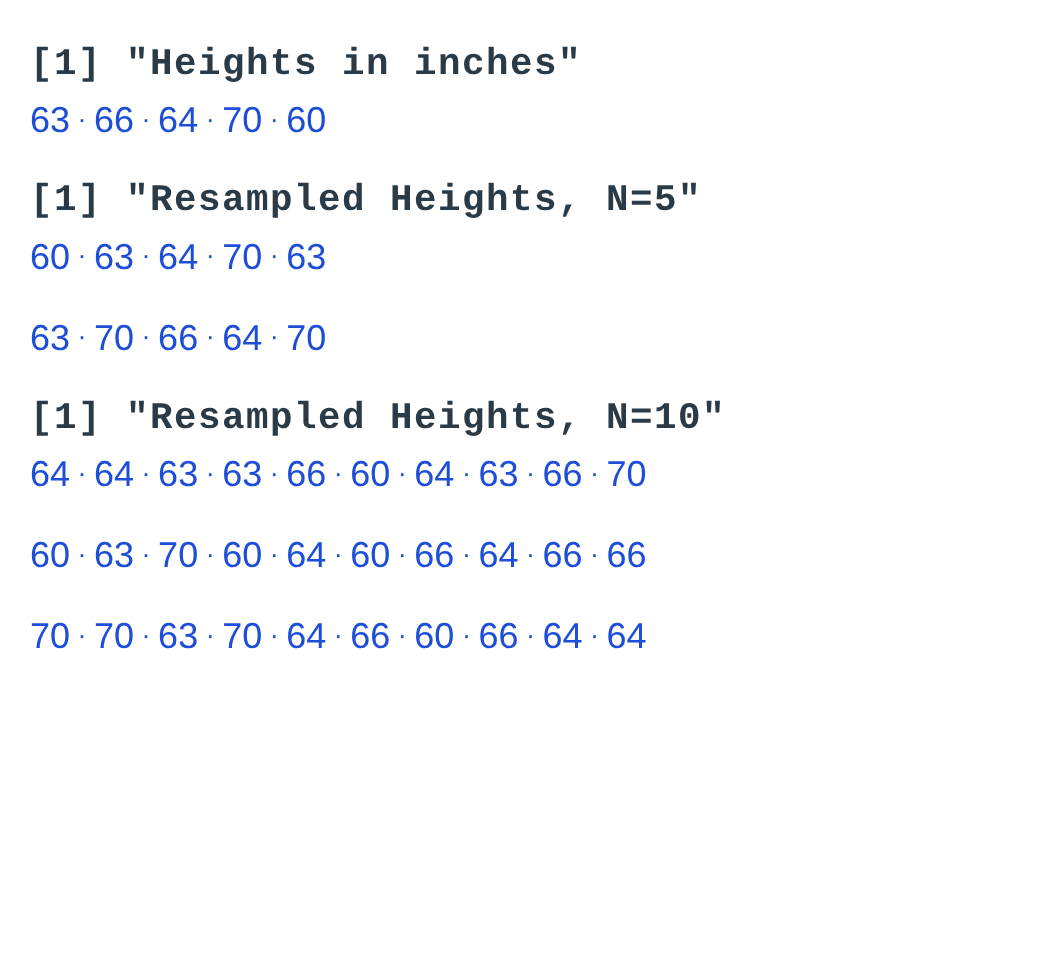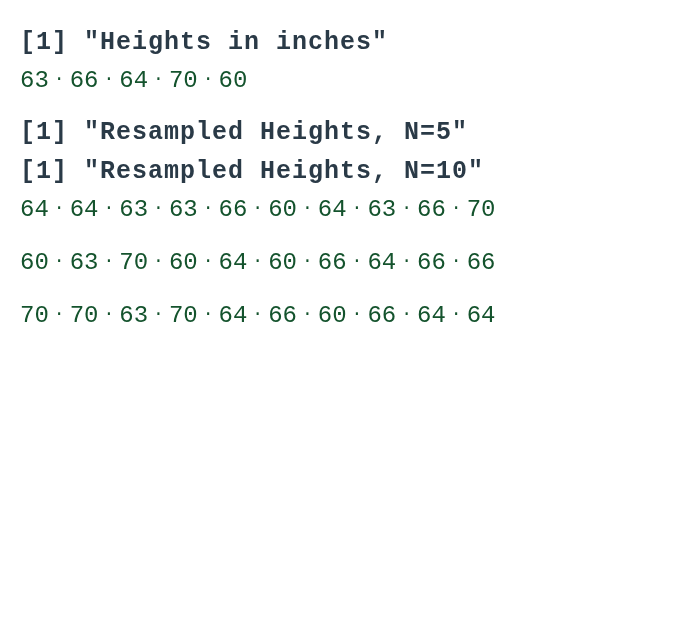--- a/index.html
+++ b/index.html
@@ -16,24 +16,24 @@
       color: #2a3a47;
     }
     .header-line {
       font-family: "Courier New", Courier, monospace;
       font-size: 25px;
       font-weight: 600;
       letter-spacing: 1px;
       margin-bottom: 10px;
     }
     .data-row {
-      font-family: Liberation Mono, monospace;
+      font-family: Liberation Sans, sans-serif;
       font-size: 24px;
       font-weight: 400;
-      color: #14532d;
+      color: #1d4ed8;
       margin-bottom: 28px;
     }
     .data-row span.num {
       display: inline;
     }
     .data-row span.sep {
       display: inline-block;
       margin: 0 5px;
       font-size: 18px;
       vertical-align: middle;
@@ -56,20 +56,22 @@
 <div class="section">
   <div class="header-line">[1] "Heights in inches"</div>
   <div class="multi-rows">
       <div class="data-row"><span class="num">63</span><span class="sep">·</span><span class="num">66</span><span class="sep">·</span><span class="num">64</span><span class="sep">·</span><span class="num">70</span><span class="sep">·</span><span class="num">60</span></div>
     </div>
 </div>
 
 <div class="section">
   <div class="header-line">[1] "Resampled Heights, N=5"</div>
   <div class="multi-rows">
+      <div class="data-row"><span class="num">60</span><span class="sep">·</span><span class="num">63</span><span class="sep">·</span><span class="num">64</span><span class="sep">·</span><span class="num">70</span><span class="sep">·</span><span class="num">63</span></div>
+      <div class="data-row"><span class="num">63</span><span class="sep">·</span><span class="num">70</span><span class="sep">·</span><span class="num">66</span><span class="sep">·</span><span class="num">64</span><span class="sep">·</span><span class="num">70</span></div>
     </div>
 </div>
 
 <div class="section">
   <div class="header-line">[1] "Resampled Heights, N=10"</div>
   <div class="multi-rows">
       <div class="data-row"><span class="num">64</span><span class="sep">·</span><span class="num">64</span><span class="sep">·</span><span class="num">63</span><span class="sep">·</span><span class="num">63</span><span class="sep">·</span><span class="num">66</span><span class="sep">·</span><span class="num">60</span><span class="sep">·</span><span class="num">64</span><span class="sep">·</span><span class="num">63</span><span class="sep">·</span><span class="num">66</span><span class="sep">·</span><span class="num">70</span></div>
       <div class="data-row"><span class="num">60</span><span class="sep">·</span><span class="num">63</span><span class="sep">·</span><span class="num">70</span><span class="sep">·</span><span class="num">60</span><span class="sep">·</span><span class="num">64</span><span class="sep">·</span><span class="num">60</span><span class="sep">·</span><span class="num">66</span><span class="sep">·</span><span class="num">64</span><span class="sep">·</span><span class="num">66</span><span class="sep">·</span><span class="num">66</span></div>
       <div class="data-row"><span class="num">70</span><span class="sep">·</span><span class="num">70</span><span class="sep">·</span><span class="num">63</span><span class="sep">·</span><span class="num">70</span><span class="sep">·</span><span class="num">64</span><span class="sep">·</span><span class="num">66</span><span class="sep">·</span><span class="num">60</span><span class="sep">·</span><span class="num">66</span><span class="sep">·</span><span class="num">64</span><span class="sep">·</span><span class="num">64</span></div>
     </div>

